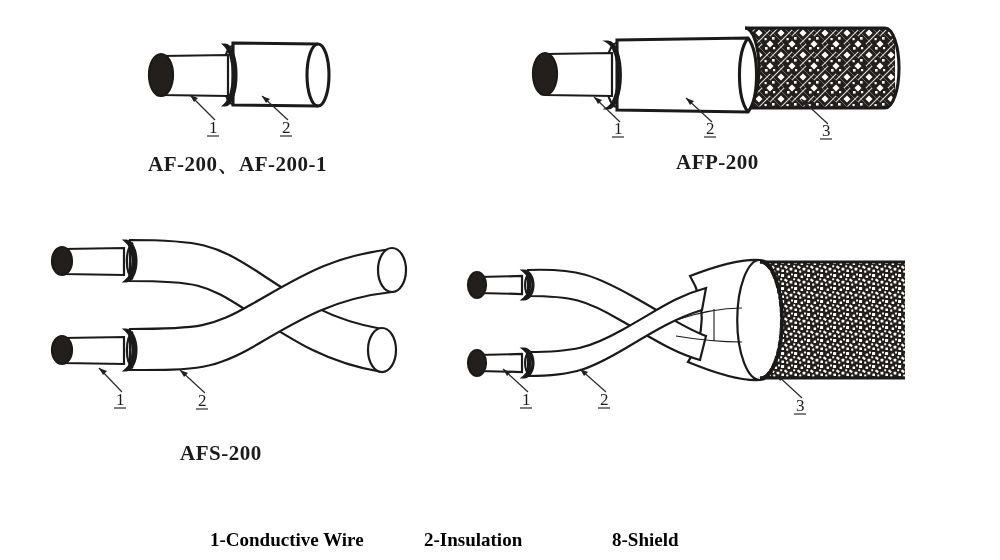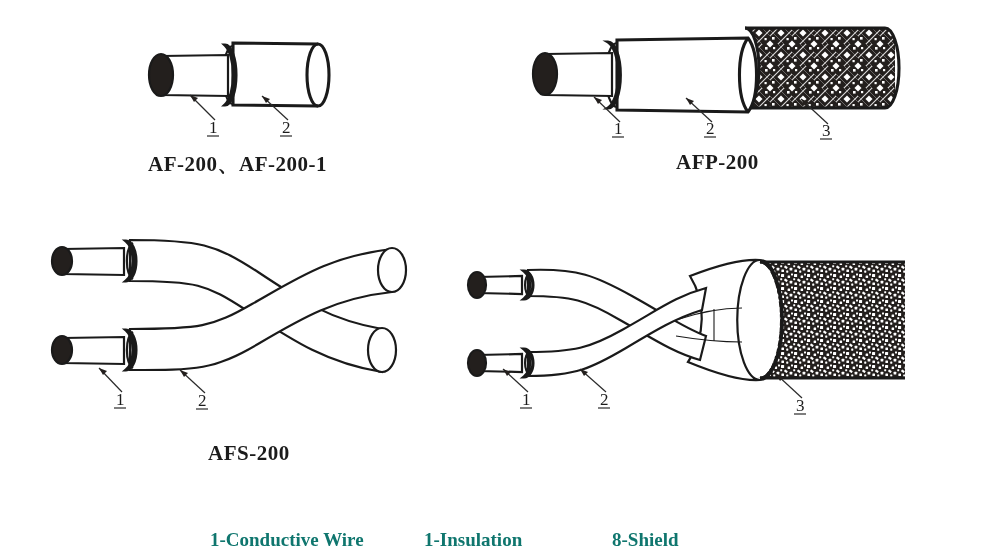--- a/index.html
+++ b/index.html
@@ -26,30 +26,30 @@
     position: absolute;
     font-family: Liberation Serif, serif;
     font-size: 21px;
     font-weight: 700;
     color: #1b1b1b;
     white-space: nowrap;
     letter-spacing: 0.5px;
   }
   #cap-af    { left: 148px; top: 150px; }
   #cap-afp   { left: 676px; top: 150px; }
-  #cap-afs   { left: 208px; top: 441px; text-align: right; }
+  #cap-afs   { left: 180px; top: 441px; text-align: right; }
   #cap-afsp  { left: 668px; top: 441px; }
 
   .legend {
     position: absolute;
     top: 529px;
     font-family: "Liberation Serif", "DejaVu Serif", serif;
     font-size: 19px;
     font-weight: 700;
-    color: #0f766e;
+    color: #000000;
     white-space: nowrap;
     text-align: center;
   }
   #legend-1 { left: 210px; }
   #legend-2 { left: 424px; }
   #legend-3 { left: 612px; }
 
   svg { display: block; }
   .ln   { fill: none; stroke: #1a1a1a; }
   .thick{ stroke-width: 3.1; }
@@ -313,16 +313,16 @@
         <line class="lead" x1="794" y1="414" x2="806" y2="414"></line>
       </g>
     </g>
   </svg>
 
   <div class="caption" id="cap-af">AF-200、AF-200-1</div>
   <div class="caption" id="cap-afp">AFP-200</div>
   <div class="caption" id="cap-afs">AFS-200</div>
 
   <div class="legend" id="legend-1">1-Conductive Wire</div>
-  <div class="legend" id="legend-2">1-Insulation</div>
+  <div class="legend" id="legend-2">2-Insulation</div>
   <div class="legend" id="legend-3">8-Shield</div>
 
 </div>
 
 </body></html>

